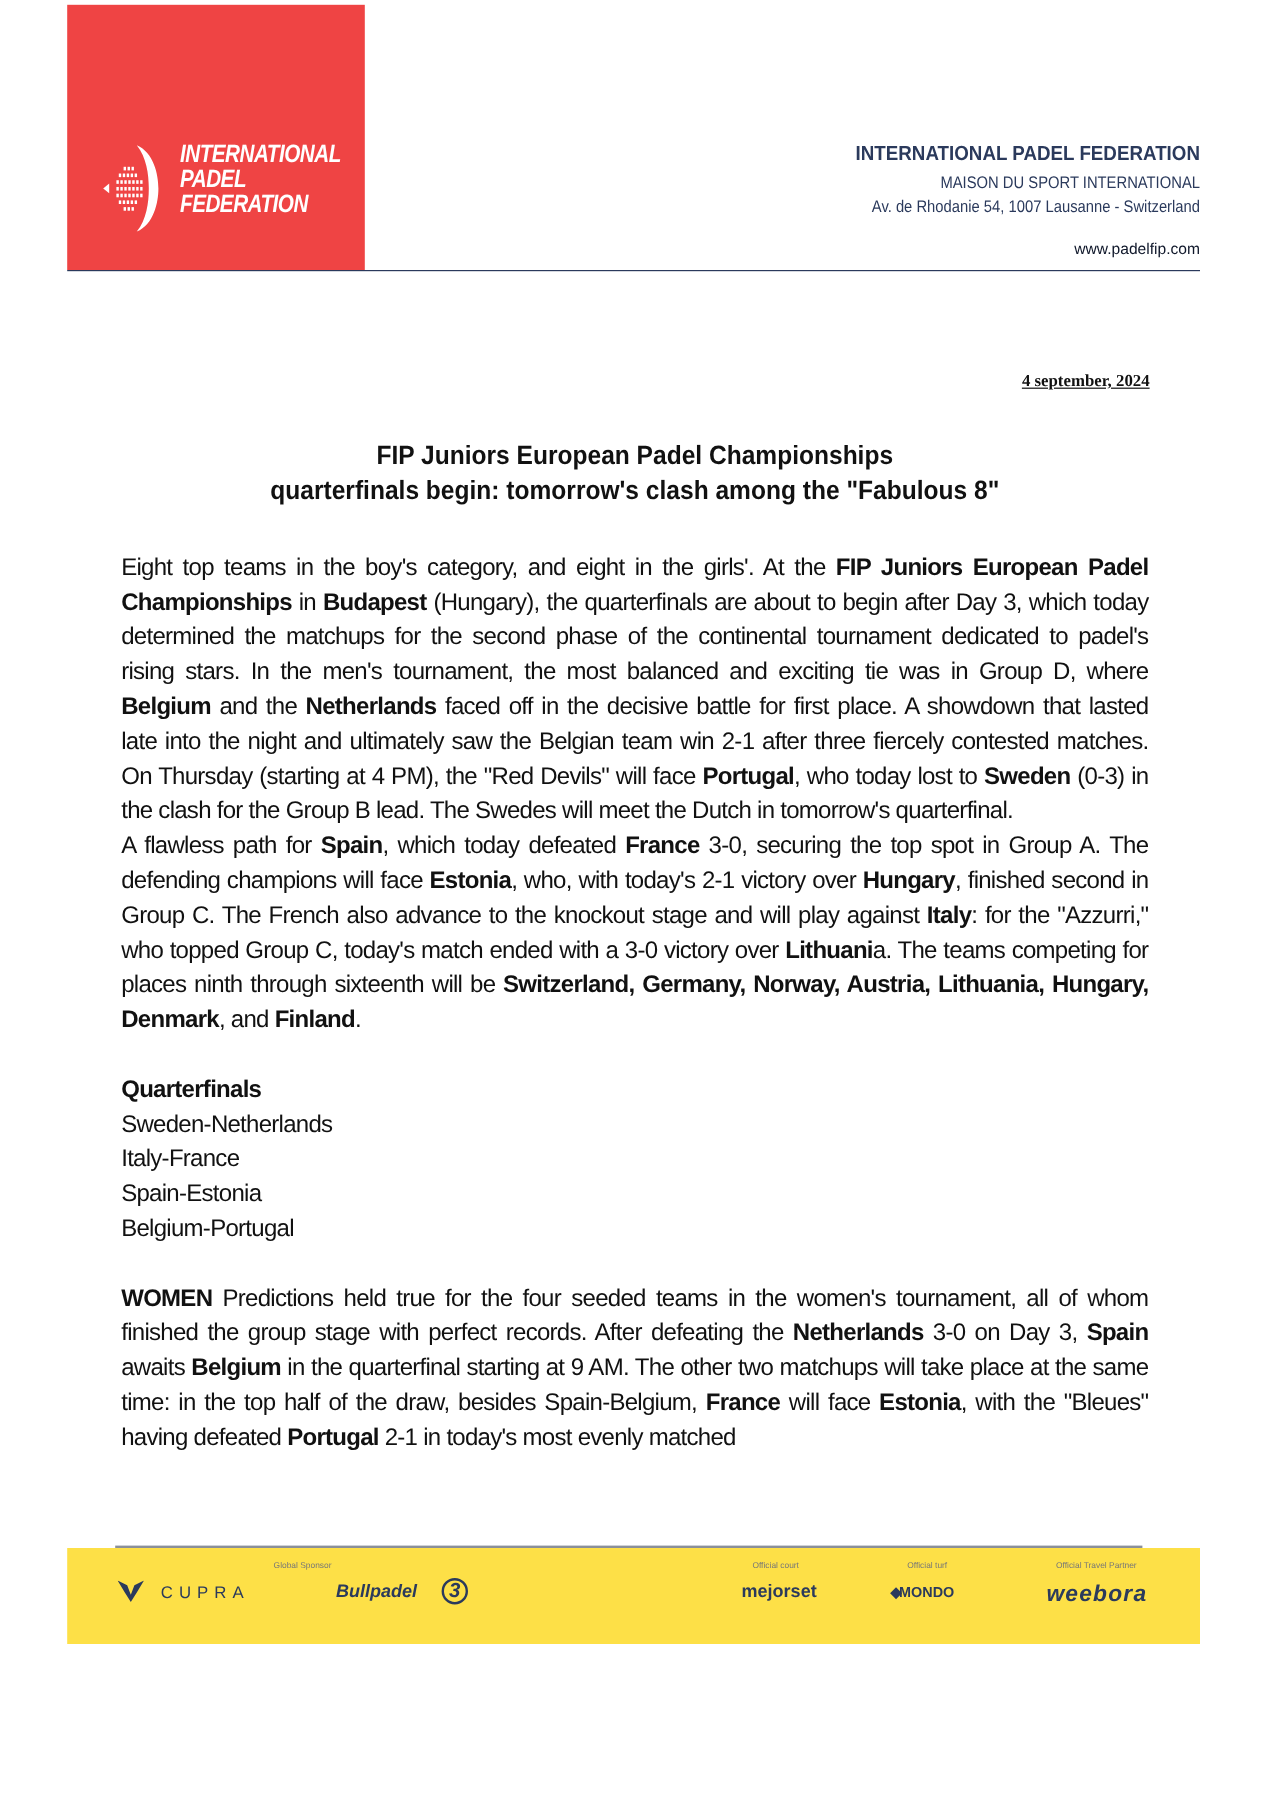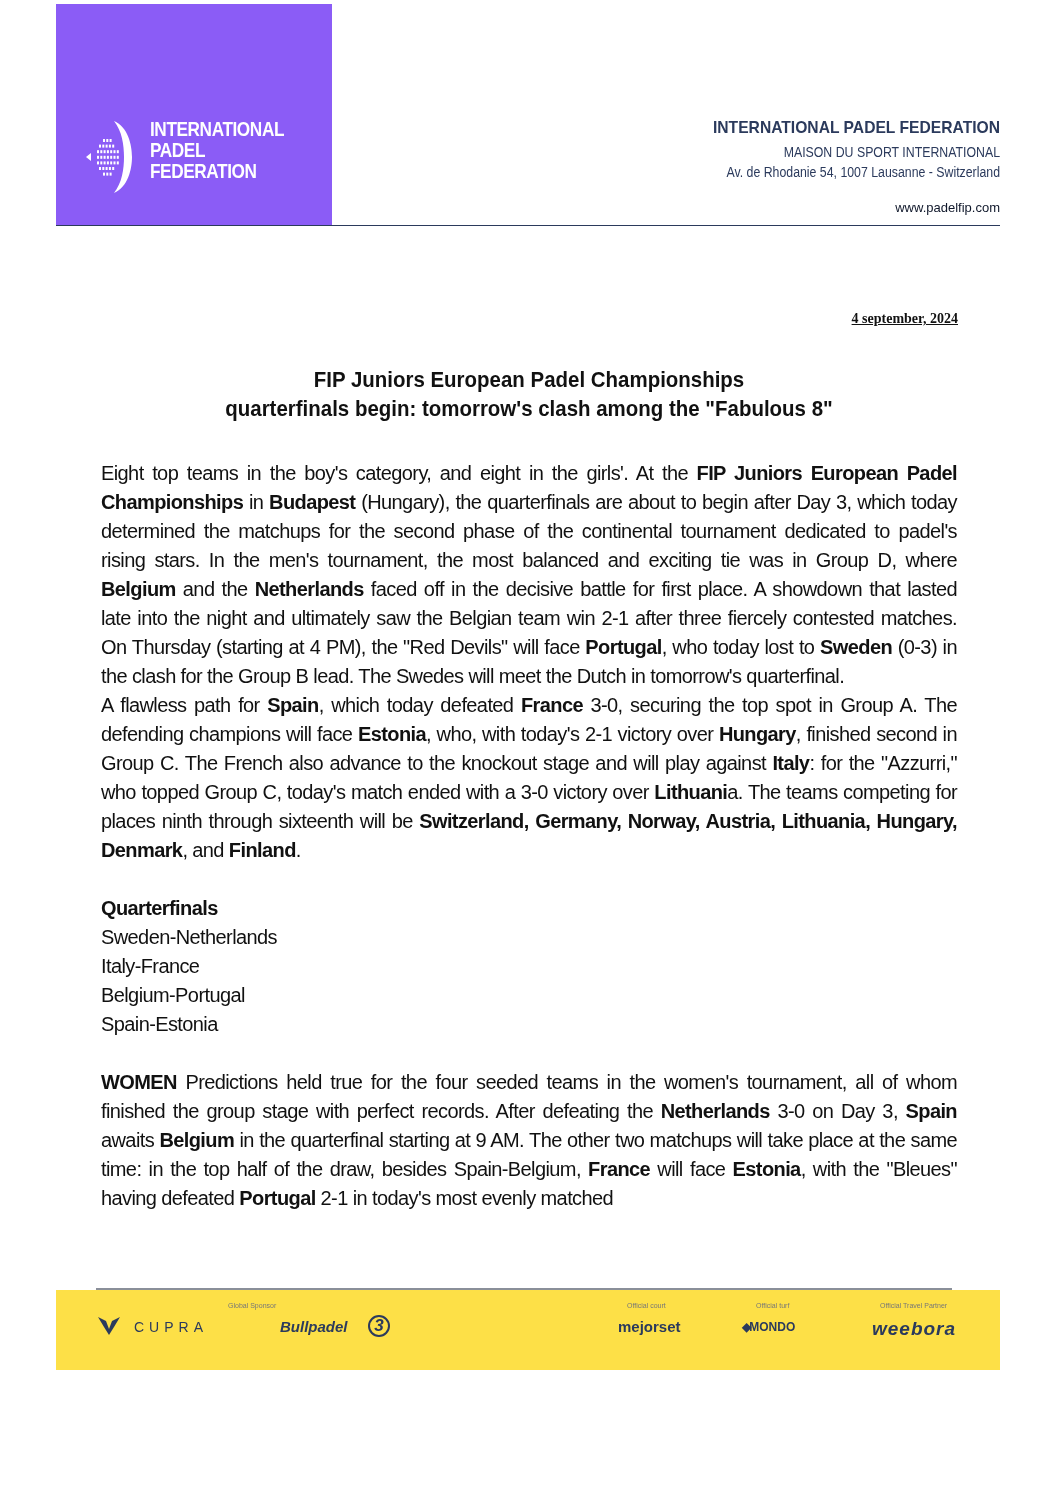--- a/index.html
+++ b/index.html
@@ -1,17 +1,17 @@
 <!DOCTYPE html>
 <html><head>
 <meta charset="utf-8">
 <style>
   html, body { margin:0; padding:0; background:#ffffff; }
   body { width:1058px; height:1497px; position:relative; overflow:hidden; font-family:"Liberation Sans", sans-serif; color:#111; }
-  .logo-block { position:absolute; left:56px; top:4px; width:276px; height:221px; background:#8b5cf6; }
+  .logo-block { position:absolute; left:56px; top:4px; width:248px; height:221px; background:#ef4444;font-style:italic; }
   .logo-mark { position:absolute; left:28px; top:115px; width:50px; height:76px; }
   .logo-text { position:absolute; left:94px; top:114px; color:#fff; font-family:"Liberation Sans", sans-serif; font-weight:bold; font-size:21px; line-height:21px; letter-spacing:-0.5px; transform:scaleX(0.82); transform-origin:left top; }
   .logo-text div { white-space:nowrap; }
   .header-right { position:absolute; right:58px; top:118px; text-align:right; color:#2b3a5c; }
   .hr-org { font-weight:bold; font-size:17px; letter-spacing:0px; transform:scaleX(0.92); transform-origin:right top; white-space:nowrap; }
   .hr-line { font-size:14px; margin-top:6px; transform:scaleX(0.88); transform-origin:right top; white-space:nowrap; }
   .hr-line2 { font-size:14px; margin-top:4px; transform:scaleX(0.88); transform-origin:right top; white-space:nowrap; }
   .hr-web { font-size:13px; margin-top:20px; white-space:nowrap; color:#0f172a; }
   .header-rule { position:absolute; left:56px; top:225px; width:944px; height:1px; background:#2b3a5c; }
   .date { position:absolute; right:100px; top:311px; font-family:"Liberation Serif", serif; font-weight:bold; font-size:14px;text-decoration:underline; }
@@ -97,22 +97,22 @@
 </div>
 
 <div class="content">
   <p><span>Eight top teams in the boy's category, and eight in the girls'. At the </span><b>FIP Juniors European Padel Championships</b><span> in </span><b>Budapest</b><span> (Hungary), the quarterfinals are about to begin after Day 3, which today determined the matchups for the second phase of the continental tournament dedicated to padel's rising stars. In the men's tournament, the most balanced and exciting tie was in Group D, where </span><b>Belgium</b><span> and the </span><b>Netherlands</b><span> faced off in the decisive battle for first place. A showdown that lasted late into the night and ultimately saw the Belgian team win 2-1 after three fiercely contested matches. On Thursday (starting at 4 PM), the "Red Devils" will face </span><b>Portugal</b><span>, who today lost to </span><b>Sweden</b><span> (0-3) in the clash for the Group B lead. The Swedes will meet the Dutch in tomorrow's quarterfinal.</span></p>
   <p><span>A flawless path for </span><b>Spain</b><span>, which today defeated </span><b>France</b><span> 3-0, securing the top spot in Group A. The defending champions will face </span><b>Estonia</b><span>, who, with today's 2-1 victory over </span><b>Hungary</b><span>, finished second in Group C. The French also advance to the knockout stage and will play against </span><b>Italy</b><span>: for the "Azzurri," who topped Group C, today's match ended with a 3-0 victory over </span><b>Lithuani</b><span>a. The teams competing for places ninth through sixteenth will be </span><b>Switzerland, Germany, Norway, Austria, Lithuania, Hungary, Denmark</b><span>, and </span><b>Finland</b><span>.</span></p>
   <div class="blank"></div>
   <p><b>Quarterfinals</b></p>
   <div>
     <div>Sweden-Netherlands</div>
     <div>Italy-France</div>
+    <div>Spain-Estonia</div>
     <div>Belgium-Portugal</div>
-    <div>Spain-Estonia</div>
   </div>
   <div class="blank"></div>
   <p><b>WOMEN</b><span> Predictions held true for the four seeded teams in the women's tournament, all of whom finished the group stage with perfect records. After defeating the </span><b>Netherlands</b><span> 3-0 on Day 3, </span><b>Spain</b><span> awaits </span><b>Belgium</b><span> in the quarterfinal starting at 9 AM. The other two matchups will take place at the same time: in the top half of the draw, besides Spain-Belgium, </span><b>France</b><span> will face </span><b>Estonia</b><span>, with the "Bleues" having defeated </span><b>Portugal</b><span> 2-1 in today's most evenly matched</span></p>
 </div>
 
 <div class="footer">
   <div class="sponsor-cap" style="left:172px; top:12px;">Global Sponsor</div>
   <svg style="position:absolute; left:42px; top:27px; width:22px; height:18px;" viewBox="0 0 22 18">
     <path d="M0 0 L8 4 L11 12 L14 4 L22 0 L16 10 L11 18 L6 10 Z" fill="#2b3a5c"></path>
   </svg>

